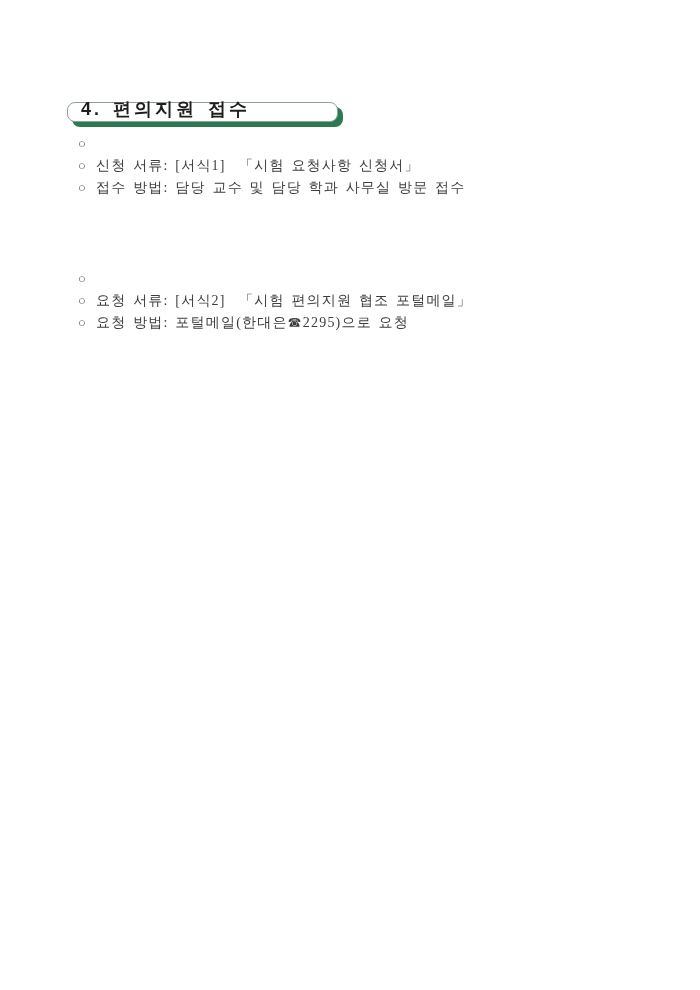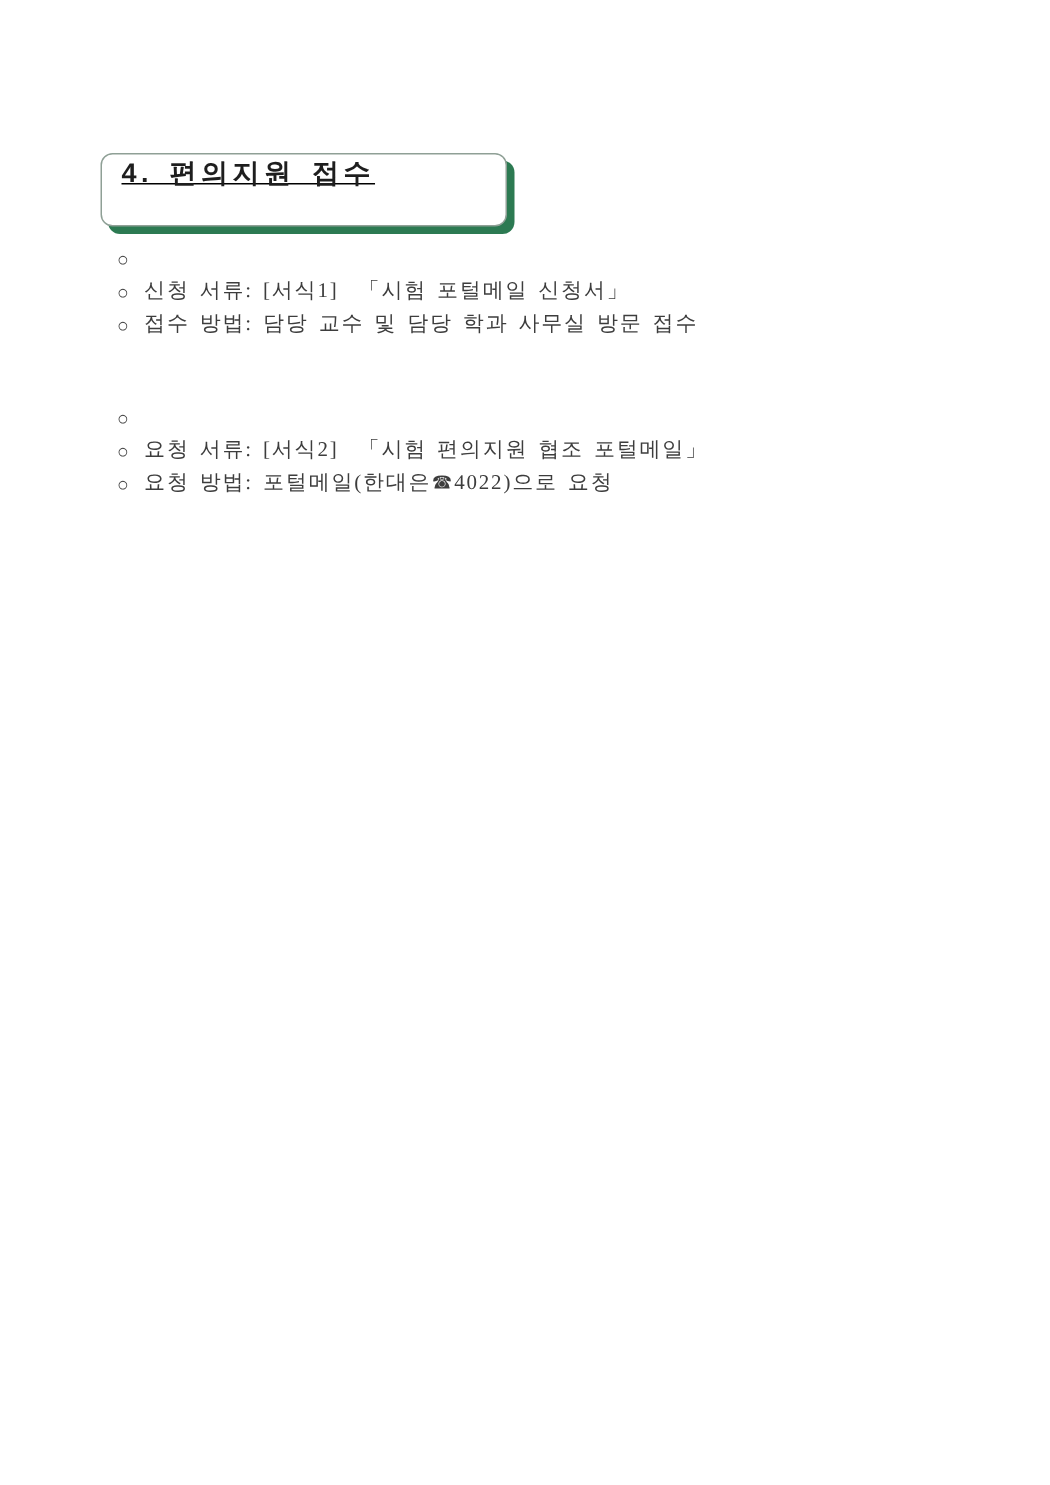--- a/index.html
+++ b/index.html
@@ -18,29 +18,28 @@
   .section {
     position: absolute;
     left: 67px;
   }
   .section.first  { top: 102px; }
   .section.second { top: 257px; }
 
   .title-box {
     position: relative;
     width: 271px;
-    height: 49px;
+    height: 20px;
     box-sizing: border-box;
     background: #ffffff;
     border: 1px solid var(--box_border, #8fa096);
     border-radius: 8px;
     box-shadow: 5px 5px 0 0 var(--green, #2c7a52);
     display: flex;
-    align-items: flex-start;
-    text-decoration: underline;
+    align-items: flex-end;
   }
   .title-box .title {
     font-family: "Liberation Sans", sans-serif;
     font-weight: bold;
     font-size: 18px;
     letter-spacing: 3px;
     word-spacing: 3px;
     color: var(--title_text, #1e1e1e);
     padding-left: 13px;
     white-space: pre;
@@ -78,38 +77,38 @@
   <div class="section first">
     <div class="title-box">
       <span class="title">4. 편의지원 접수</span>
     </div>
     <ul class="bullet-list">
       <li>
         <span class="bullet">○</span>
       </li>
       <li>
         <span class="bullet">○</span>
-        <span>신청 서류: [서식1]  「시험 포털메일 신청서」</span>
+        <span>신청 서류: [서식1]  「시험 요청사항 신청서」</span>
       </li>
       <li>
         <span class="bullet">○</span>
         <span>접수 방법: 담당 교수 및 담당 학과 사무실 방문 접수</span>
       </li>
     </ul>
   </div>
 
   <div class="section second">
     <ul class="bullet-list">
       <li>
         <span class="bullet">○</span>
       </li>
       <li>
         <span class="bullet">○</span>
         <span>요청 서류: [서식2]  「시험 편의지원 협조 포털메일」</span>
       </li>
       <li>
         <span class="bullet">○</span>
-        <span>요청 방법: 포털메일(한대은☎4022)으로 요청</span>
+        <span>요청 방법: 포털메일(한대은☎2295)으로 요청</span>
       </li>
     </ul>
   </div>
 
 </div>
 
 </body></html>

